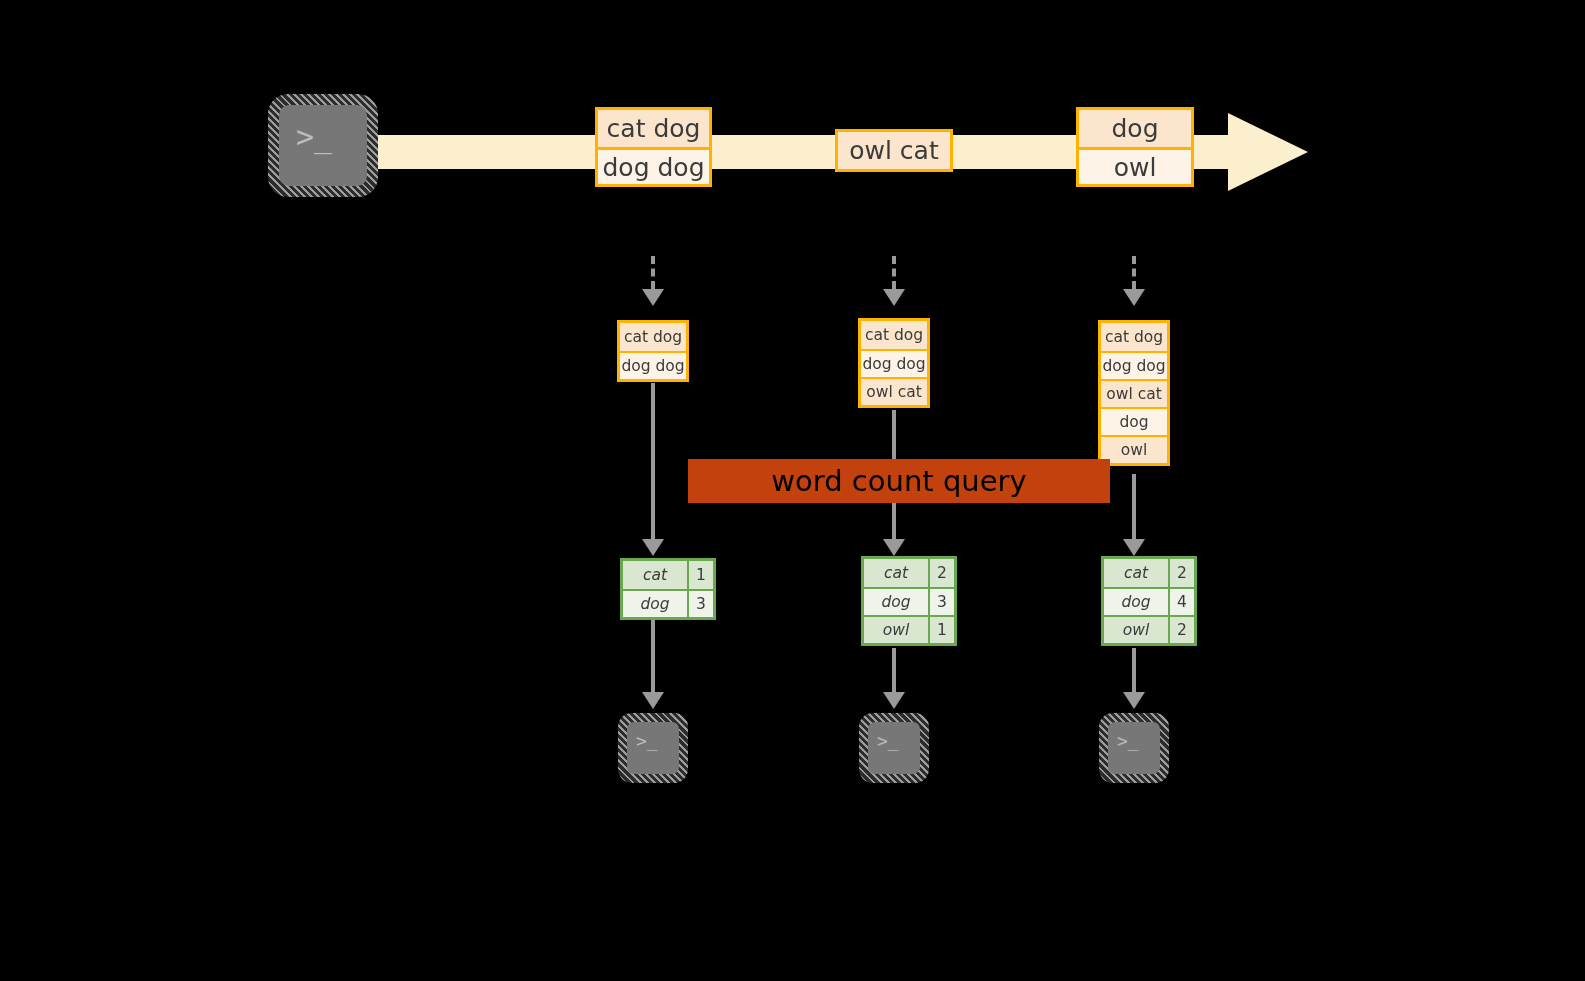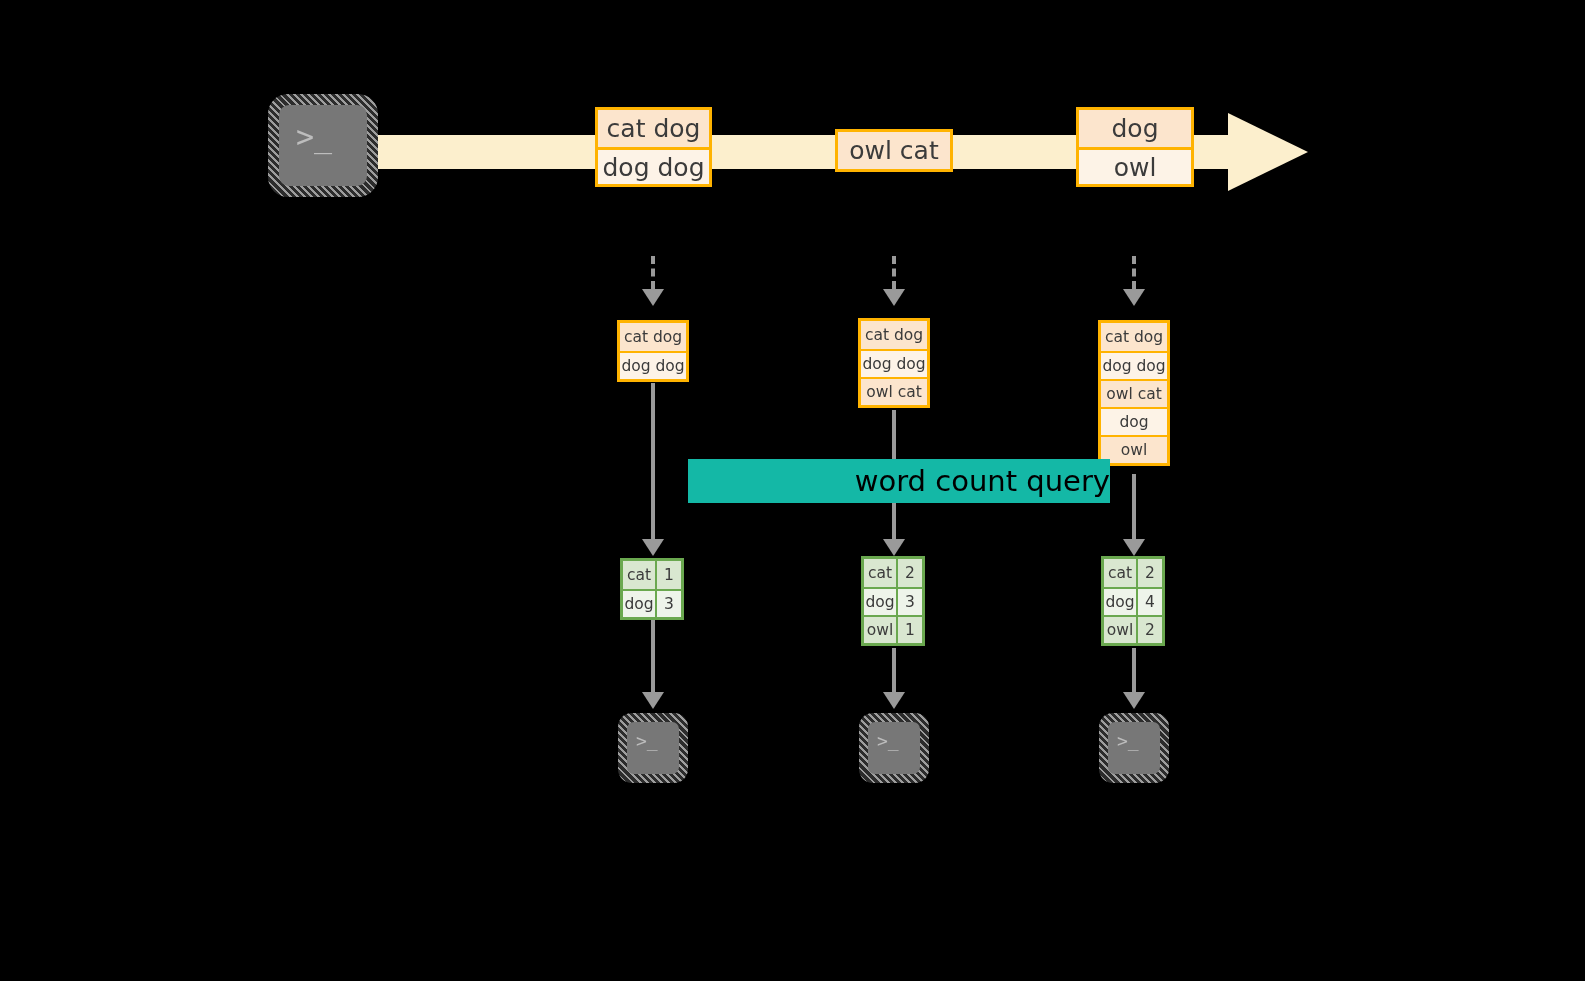--- a/index.html
+++ b/index.html
@@ -122,21 +122,21 @@
   .gbox .grow + .grow { border-top: 2px solid #6aa84f; }
   .gbox .gcell {
     box-sizing: border-box;
     display: flex;
     align-items: center;
     justify-content: center;
     font-size: 15.5px;
     color: #3b3b3b;
     white-space: nowrap;
   }
-  .gbox .gcell-word { width: 32px; }
+  .gbox .gcell-word { width: 64px; font-style: italic; }
   .gbox .gcell-count {
     width: 26px;
     border-left: 2px solid #6aa84f;
   }
   .gbox .grow.shade-a .gcell { background: #d9e7d0; }
   .gbox .grow.shade-b .gcell { background: #eef4ea; }
 
   
   .vline {
     position: absolute;
@@ -153,24 +153,24 @@
     width: 0; height: 0;
     border-left: 11px solid transparent;
     border-right: 11px solid transparent;
     border-top: 17px solid #9a9a9a;
   }
 
   
   #query-label {
     left: 688px; top: 459px;
     width: 422px; height: 44px;
-    background: #14b8a6;
+    background: #c2410c;
     display: flex;
     align-items: center;
-    justify-content: flex-end;
+    justify-content: center;
   }
   #query-label span {
     font-size: 29px;
     color: #000000;
     white-space: nowrap;
   }
 </style>
 </head>
 <body>
 

